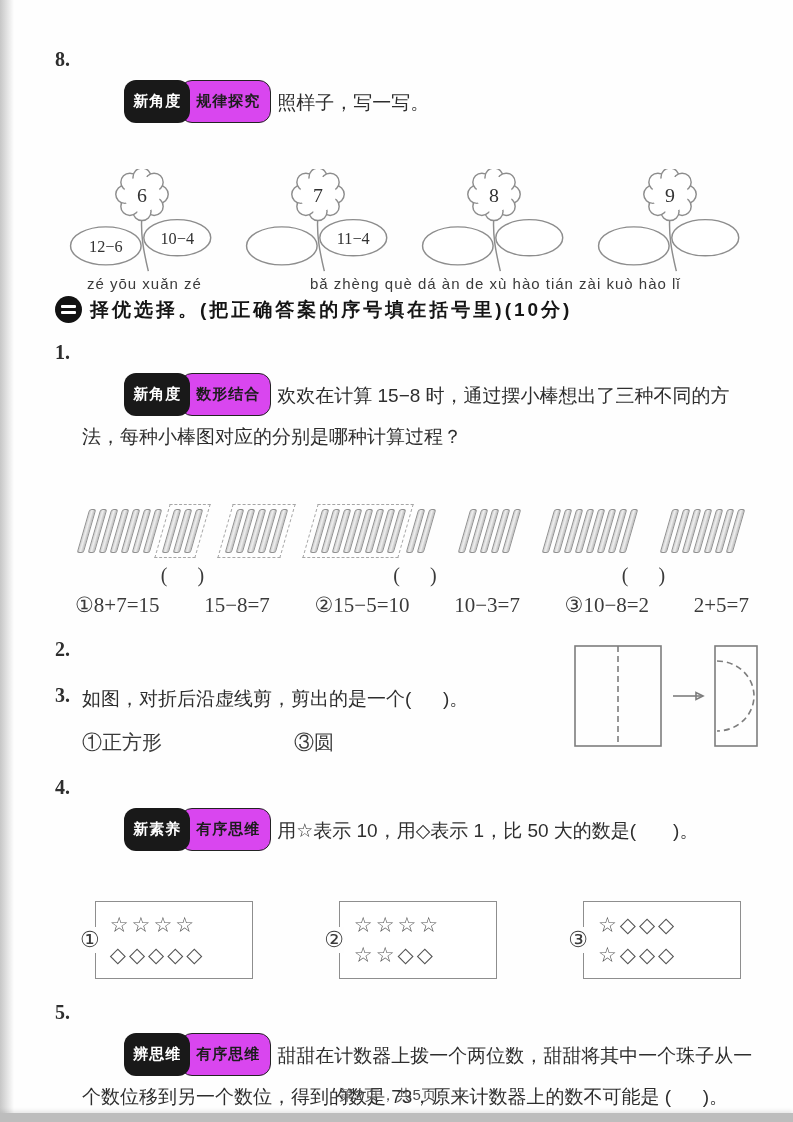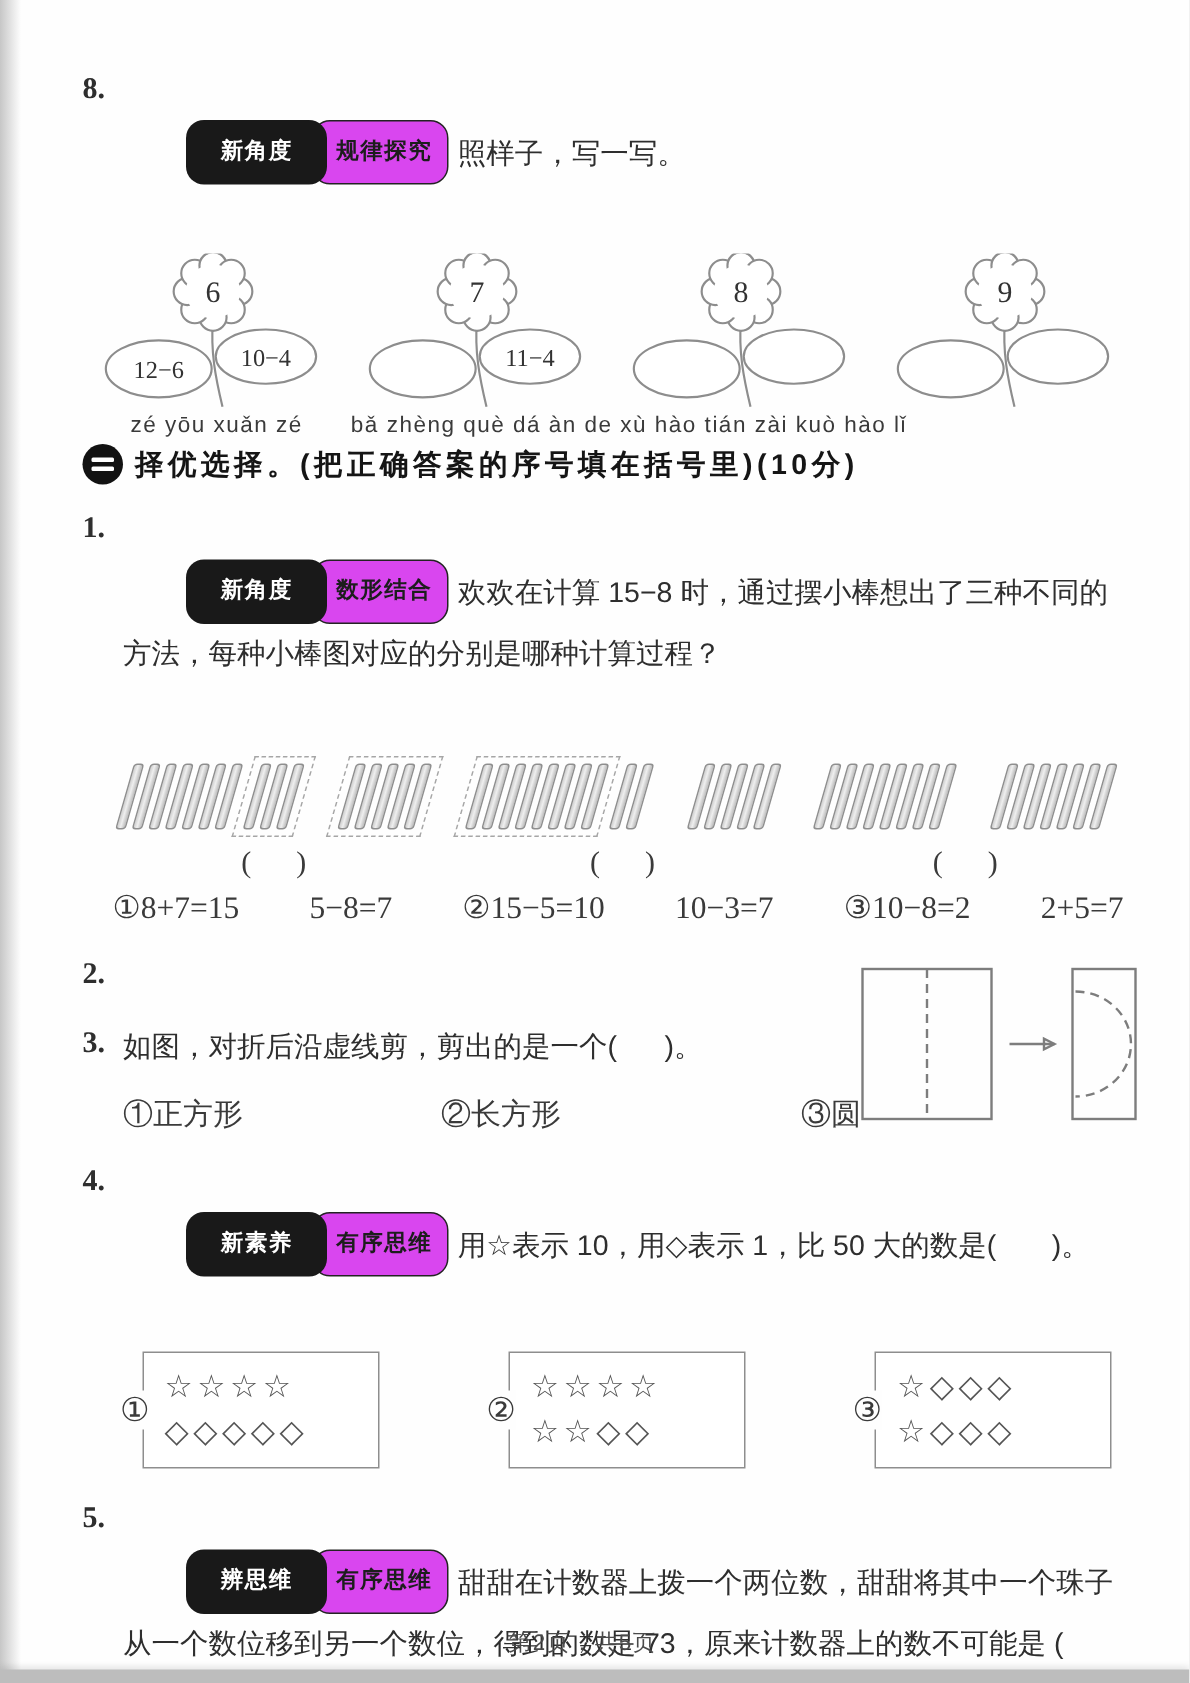--- a/index.html
+++ b/index.html
@@ -25,32 +25,32 @@
   }
   .serif{font-family:"Liberation Serif","DejaVu Serif",serif;}
 
   
   .q-row{display:flex;align-items:flex-start;}
   .q-num{width:27px;flex:0 0 27px;font-size:20px;font-weight:700;line-height:30px;}
   .q-body{flex:1;}
   .q-text{font-size:19px;line-height:38px;white-space:pre-wrap;}
   .badge-pair{display:inline-flex;align-items:center;vertical-align:middle;position:relative;top:-2px;margin-right:6px;}
   .badge-dark{position:relative;z-index:1;background:#191919;color:#fff;font-size:15px;font-weight:700;
-    padding:2px 23px 3px;border-radius:12px;letter-spacing:1px;white-space:nowrap;}
+    padding:2px 9px 3px;border-radius:12px;letter-spacing:1px;white-space:nowrap;}
   .badge-outline{border:1.6px solid #232323;color:#1d1d1d;font-size:15px;font-weight:700;
     padding:1px 10px 2px 15px;margin-left:-10px;border-radius:12px;letter-spacing:1px;white-space:nowrap;background:#d946ef;z-index:0;}
 
   
   .sec-head{display:flex;align-items:center;gap:8px;margin-top:4px;}
   .sec-icon{width:27px;height:27px;border-radius:50%;background:#121212;flex:0 0 27px;
     display:flex;flex-direction:column;justify-content:center;align-items:center;gap:3px;}
   .sec-icon .bar{width:15px;height:3px;background:#fff;border-radius:1px;}
   .sec-title{font-size:19px;font-weight:700;letter-spacing:3px;color:#151515;}
   .pinyin{font-size:15px;color:#3a3a3a;letter-spacing:1px;}
-  .pinyin-line{display:flex;gap:32px;padding-left:32px;margin-top:2px;text-align:right;}
+  .pinyin-line{display:flex;gap:108px;padding-left:32px;margin-top:2px;text-align:right;}
 
   
   .flower-row{display:flex;justify-content:space-between;margin-top:6px;padding:0 4px 0 6px;}
   .flower{width:162px;height:104px;}
   .flower .shape{fill:#fff;stroke:#8d8d8d;stroke-width:1.6;}
   .flower .cover{fill:#fff;stroke:none;}
   .fnum{font-family:"Liberation Serif","DejaVu Serif",serif;font-size:22px;fill:#333;}
   .fleaf{font-family:"Liberation Serif","DejaVu Serif",serif;font-size:18px;fill:#333;}
 
   
@@ -273,40 +273,39 @@
             <div class="stick"></div>
             <div class="stick"></div>
           </div>
         </div>
         <div class="stick-blank">(      )</div>
       </div>
     </div>
 
   <div class="opts-6 serif">
     <span>①8+7=15</span>
-    <span>5−8=7</span>
+    <span>15−8=7</span>
     <span>②15−5=10</span>
     <span>10−3=7</span>
     <span>③10−8=2</span>
     <span>2+5=7</span>
   </div>
 
   <div class="q-row mt16">
     <div class="q-num serif">2.</div>
     <div class="q-body">
     </div>
   </div>
 
   <div class="q-row mt16 q3-wrap">
     <div class="q-num serif">3.</div>
     <div class="q-body">
       <div class="q-text">如图，对折后沿虚线剪，剪出的是一个(      )。</div>
       <div class="opts-3 serif" style="grid-template-columns:212px 240px auto;max-width:520px;margin-top:11px;">
         <span>①正方形</span>
-        <span>②长方形</span>
         <span>③圆</span>
       </div>
     </div>
     <svg class="q3-diagram" width="188" height="106" viewBox="0 0 188 106">
       <rect x="2" y="2" width="86" height="100"></rect>
       <line x1="45" y1="2" x2="45" y2="102" stroke-dasharray="6 4"></line>
       <line x1="100" y1="52" x2="130" y2="52"></line>
       <path d="M130 52 l-7 -3.5 v7 z" fill="#7d7d7d"></path>
       <rect x="142" y="2" width="42" height="100"></rect>
       <path d="M144 17 A 37 35 0 0 1 144 87" stroke-dasharray="6 4"></path>

